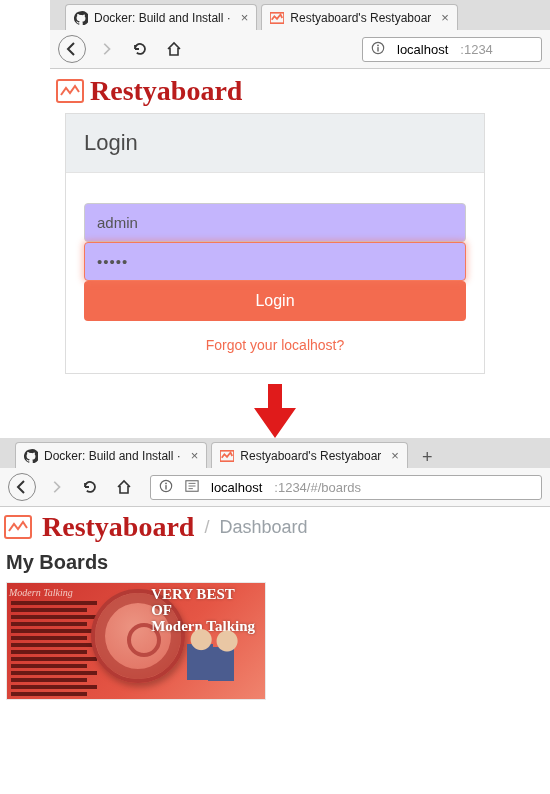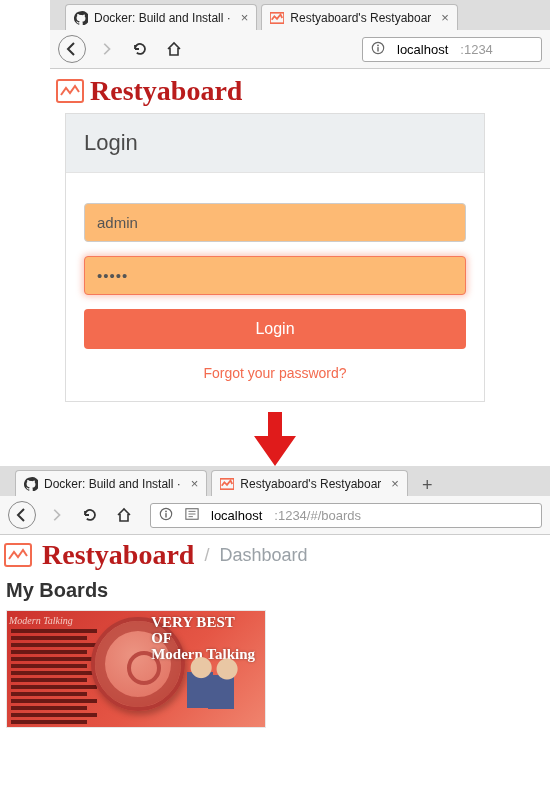--- a/index.html
+++ b/index.html
@@ -121,24 +121,24 @@
   }
   .login-body {
     padding: 30px 18px 20px;
   }
   .login-input {
     width: 100%;
     padding: 10px 12px;
     font-size: 15px;
     border: 1px solid #ccc;
     border-radius: 4px;
-    margin-bottom: 14px;
+    margin-bottom: 0;
     color: #555;
     outline: none;
-    background: #fdba74;
+    background: #c4b5fd;
   }
   .login-input.pw-focus {
     border: 1px solid #f6795a;
     box-shadow: 0 0 6px 2px rgba(246,121,90,0.4);
     letter-spacing: 1px;
   }
   .login-btn {
     display: block;
     width: 100%;
     background: #f36b4f;
@@ -331,21 +331,21 @@
     </div>
     <div class="brand-name">Restyaboard</div>
   </div>
 
   <div class="login-panel">
     <div class="login-header">Login</div>
     <div class="login-body">
       <input class="login-input" value="admin" style="">
       <input class="login-input pw-focus" value="•••••" style="">
       <button class="login-btn">Login</button>
-      <div class="forgot">Forgot your password?</div>
+      <div class="forgot">Forgot your localhost?</div>
     </div>
   </div>
 </div>
 
 <div class="arrow-divider">
   <svg width="42" height="54" viewBox="0 0 42 54">
     <path d="M14 0 H28 V24 H42 L21 54 L0 24 H14 Z" fill="#e01b1b"></path>
   </svg>
 </div>
 

